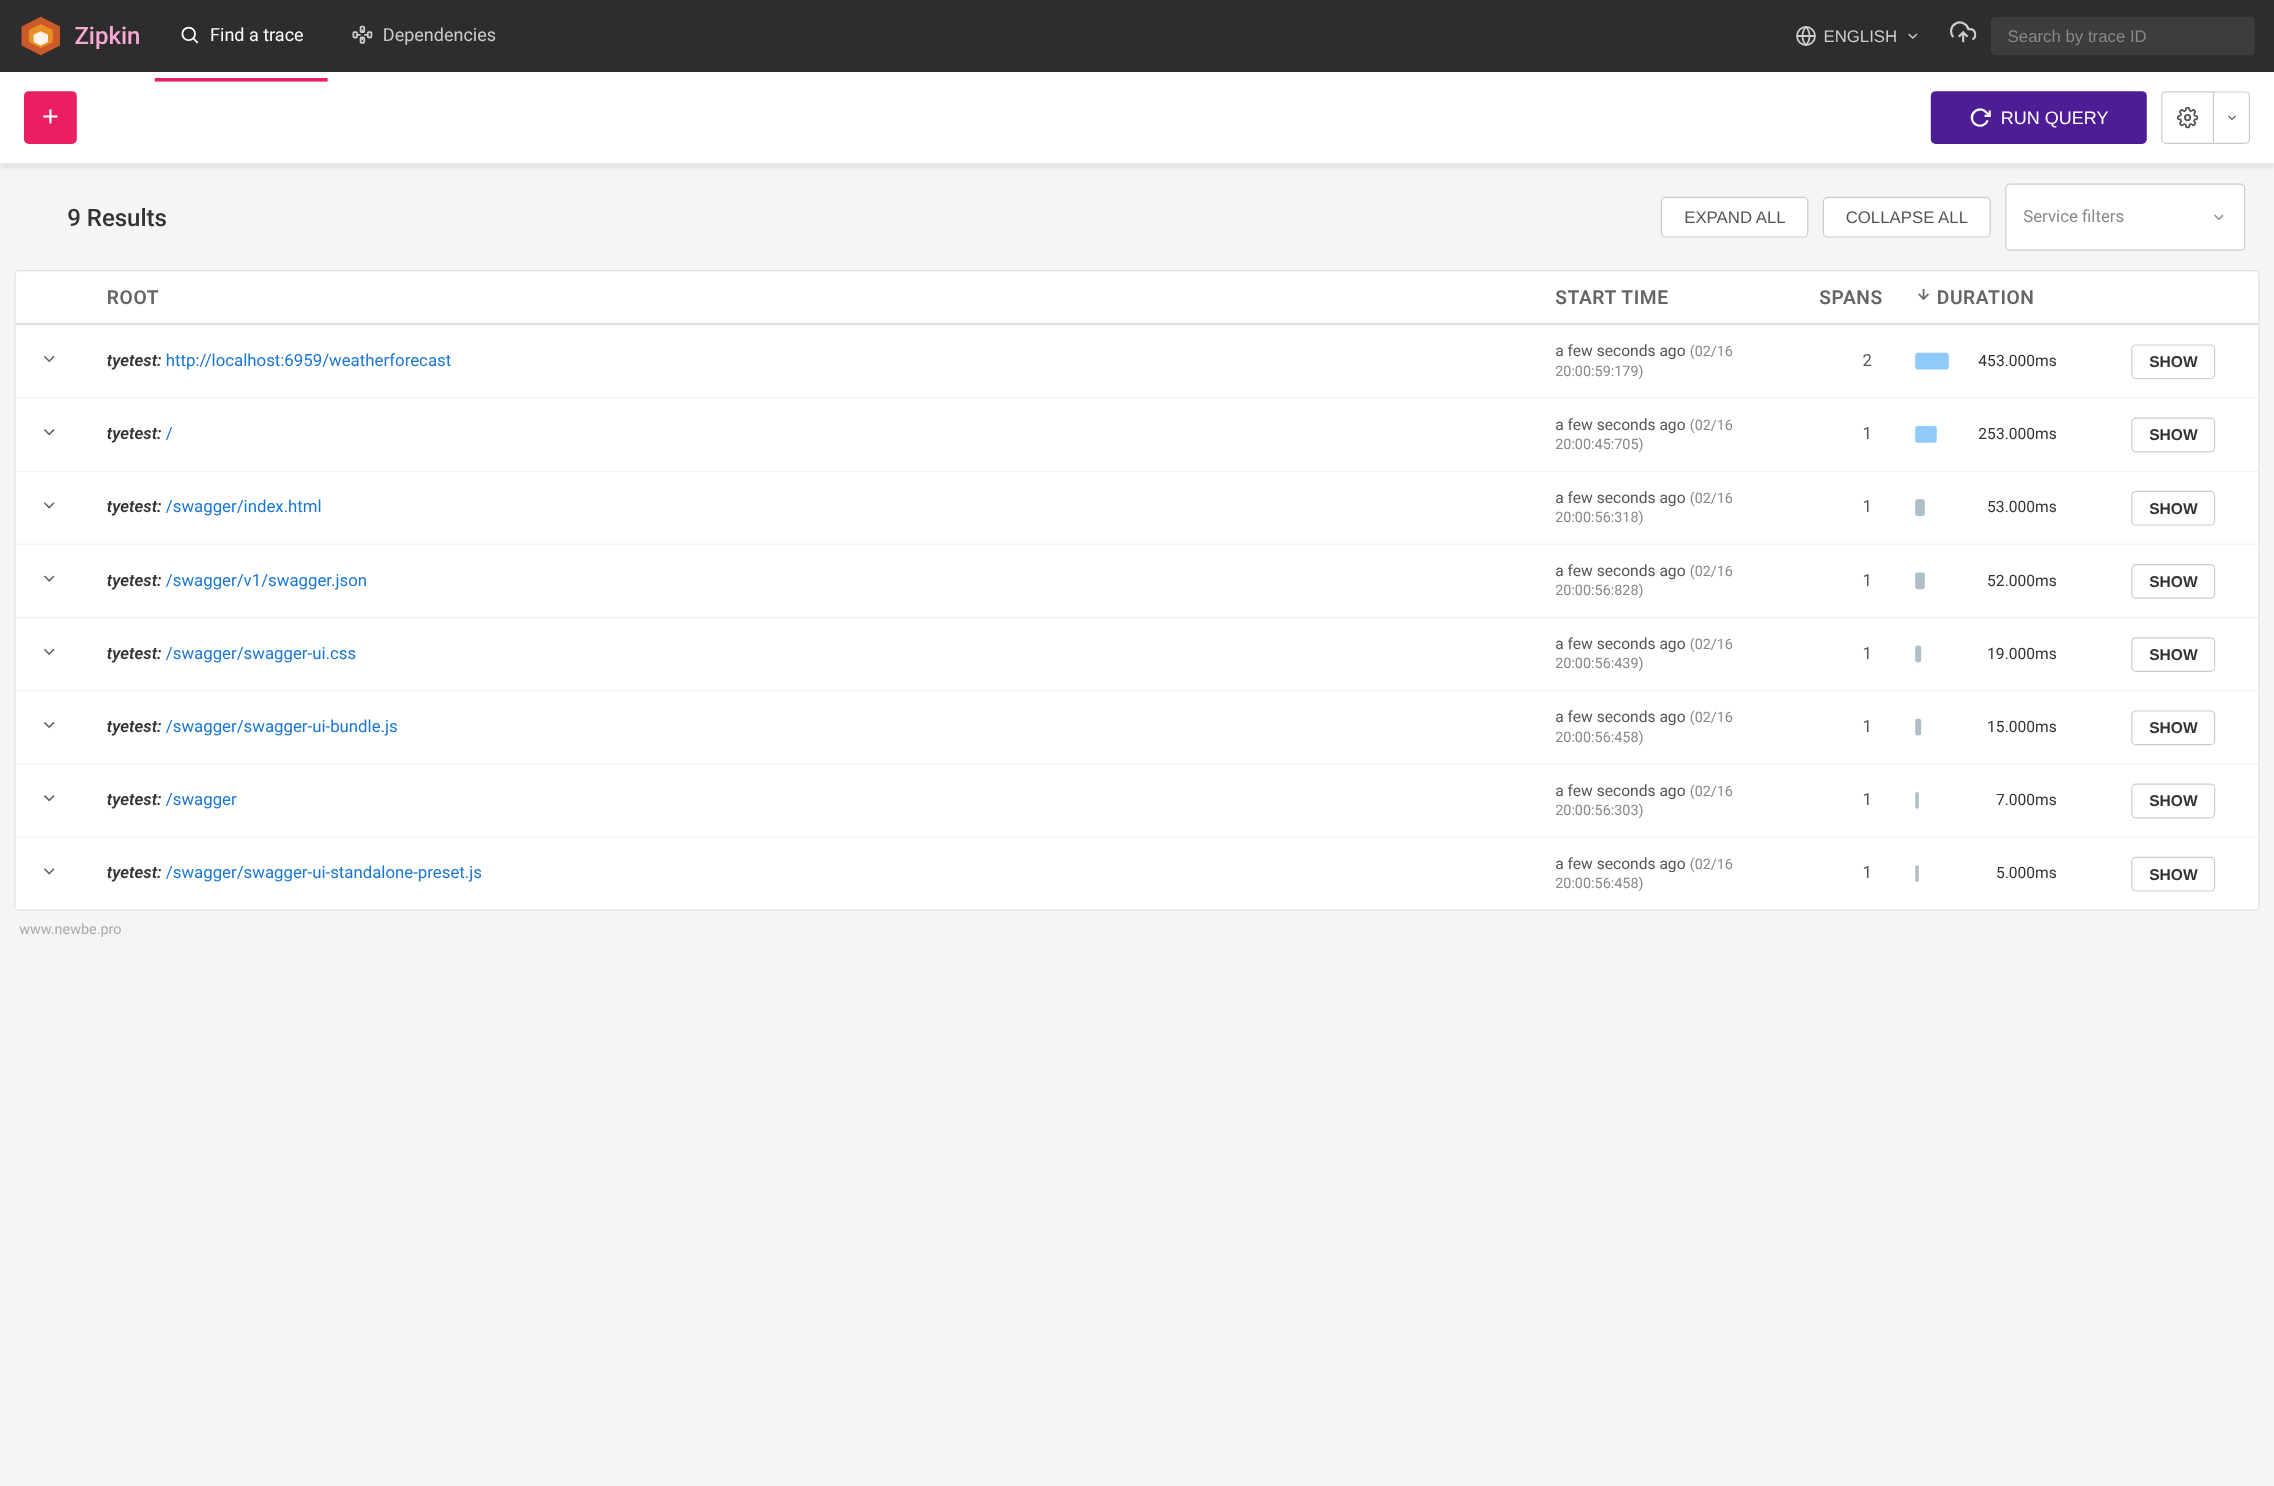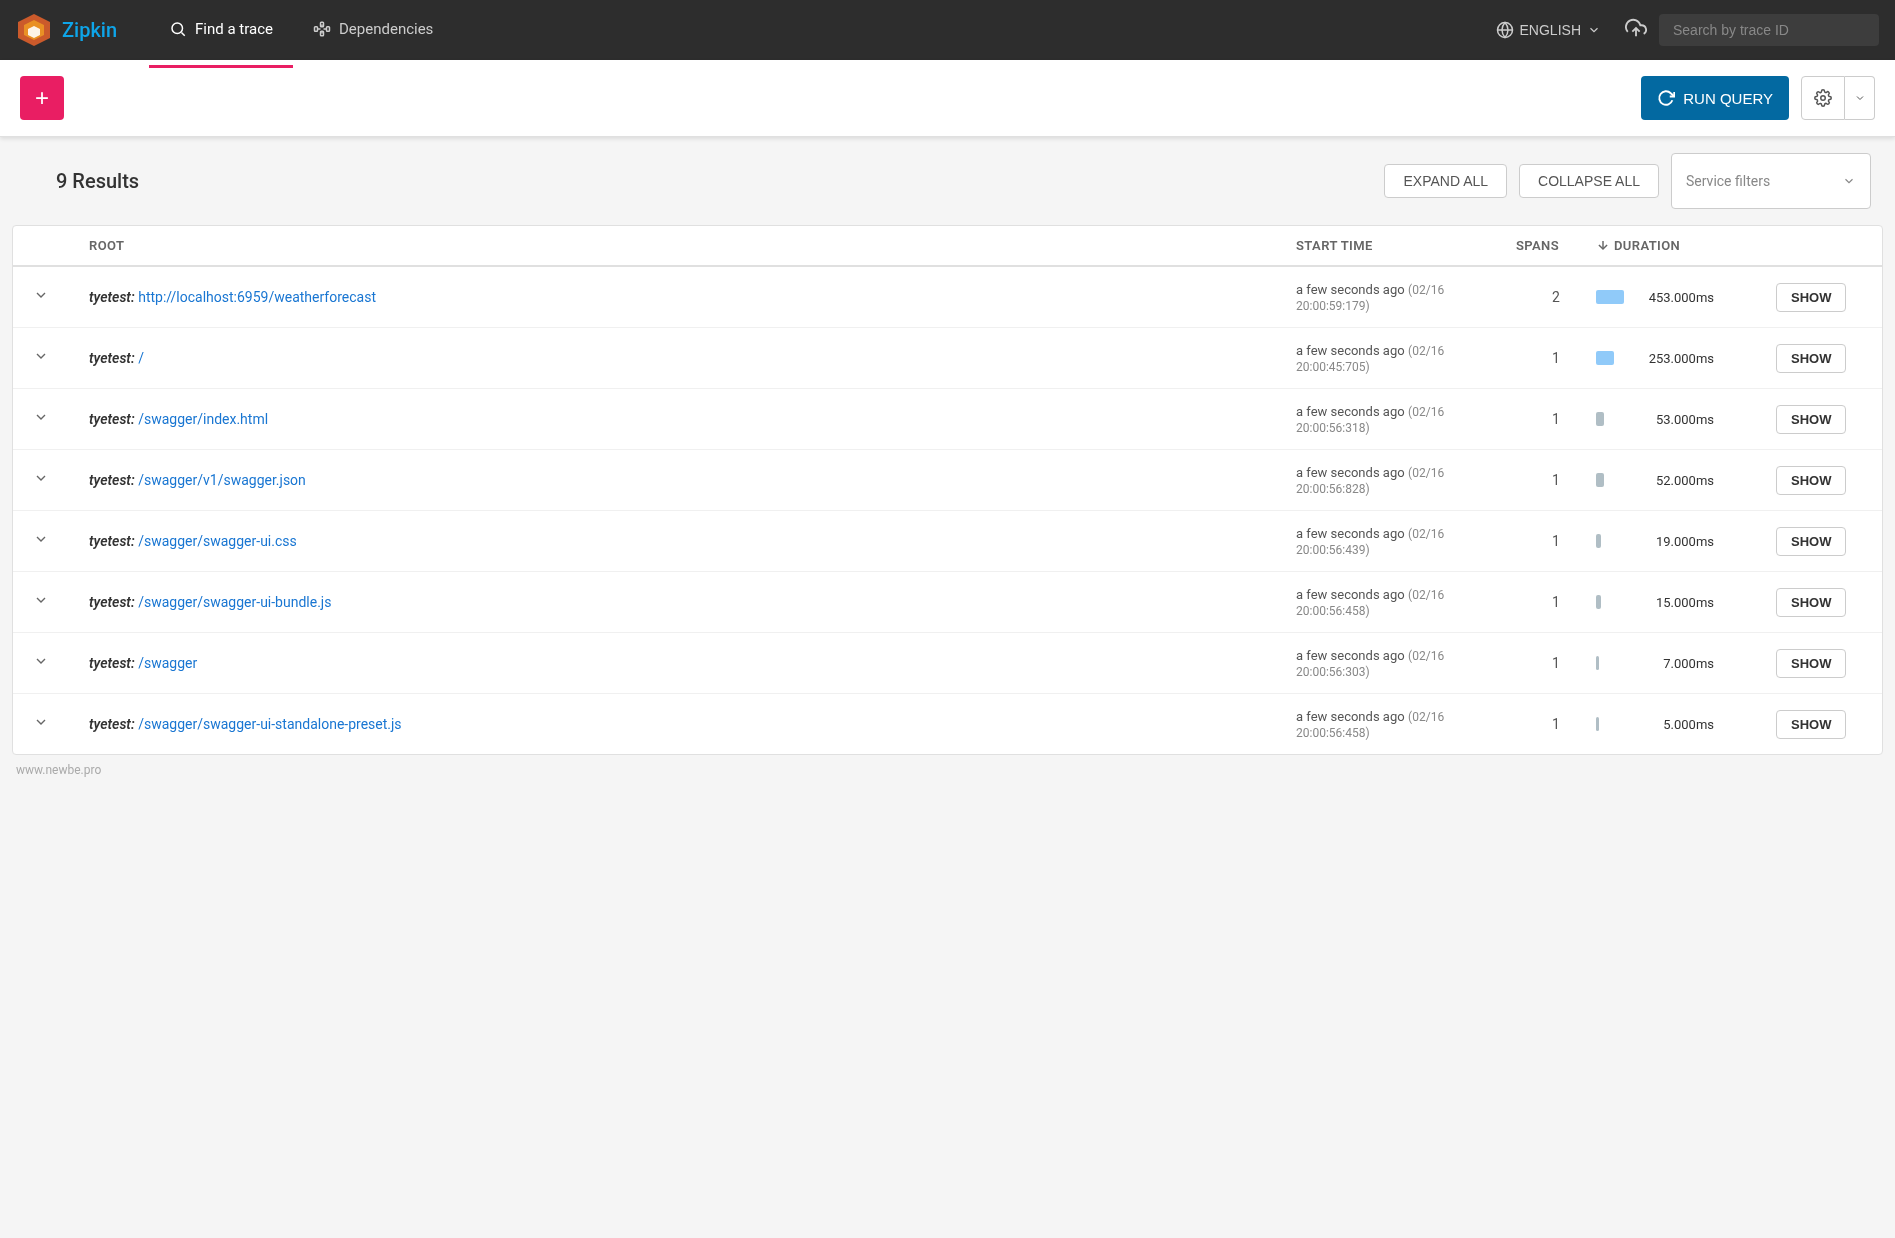--- a/index.html
+++ b/index.html
@@ -11,24 +11,24 @@
       display: flex;
       align-items: center;
       height: 60px;
       padding: 0 16px;
       gap: 0;
     }
     .navbar-brand {
       display: flex;
       align-items: center;
       gap: 10px;
-      color: #0ea5e9;
+      color: #f9a8d4;
       font-size: 20px;
       font-weight: 500;
-      margin-right: 32px;
+      margin-right: 12px;
       text-decoration: none;
     }
     .logo-icon {
       width: 36px;
       height: 36px;
     }
     .nav-item {
       display: flex;
       align-items: center;
       gap: 8px;
@@ -97,25 +97,25 @@
       cursor: pointer;
       display: flex;
       align-items: center;
       justify-content: center;
     }
     .criteria-area {
       flex: 1;
       min-height: 44px;
     }
     .run-query-btn {
-      background: #0369a1;
+      background: #4c1d95;
       color: #fff;
       border: none;
       border-radius: 4px;
-      padding: 10px 16px;
+      padding: 10px 32px;
       font-size: 15px;
       font-weight: 500;
       cursor: pointer;
       display: flex;
       align-items: center;
       gap: 8px;
       height: 44px;
     }
     .settings-btn {
       background: none;
@@ -196,21 +196,21 @@
       margin: 0 12px;
       border-radius: 4px;
       border: 1px solid #e0e0e0;
     }
     .table-header {
       display: grid;
       grid-template-columns: 60px 1fr 220px 80px 180px 90px;
       padding: 12px 16px;
       border-bottom: 2px solid #e0e0e0;
       color: #666;
-      font-size: 13px;
+      font-size: 16px;
       font-weight: 600;
       text-transform: uppercase;
       letter-spacing: 0.03em;
     }
     .table-header .col-duration {
       display: flex;
       align-items: flex-start;
       gap: 4px;
     }
     .table-row {

